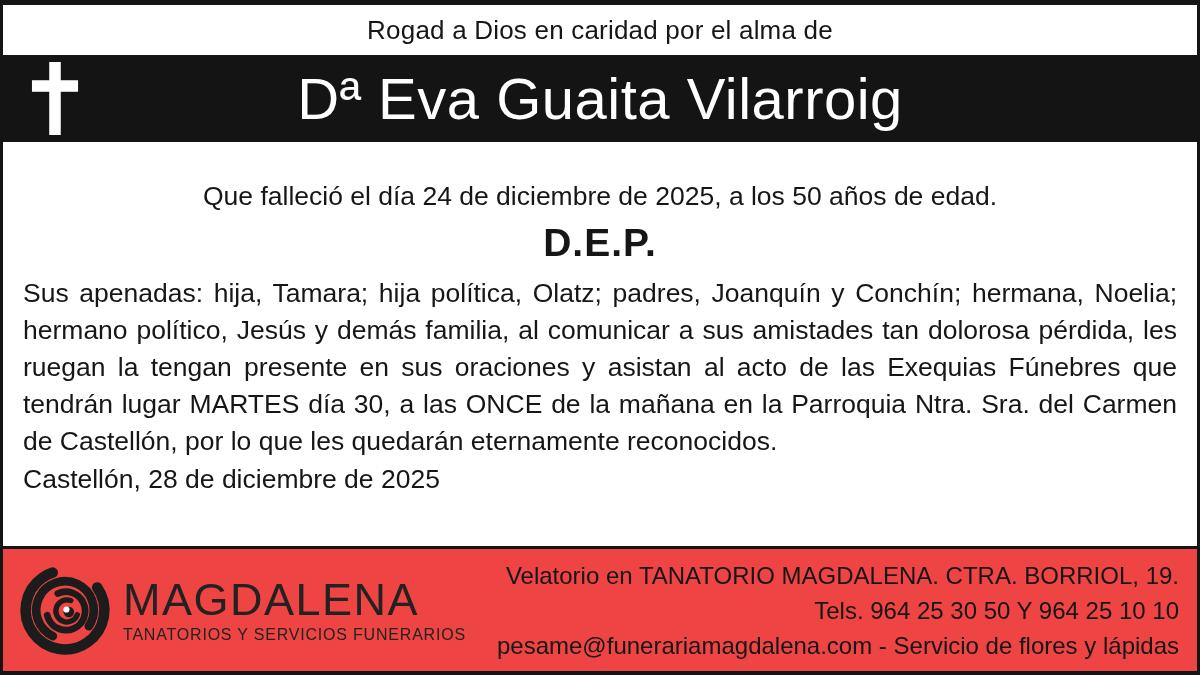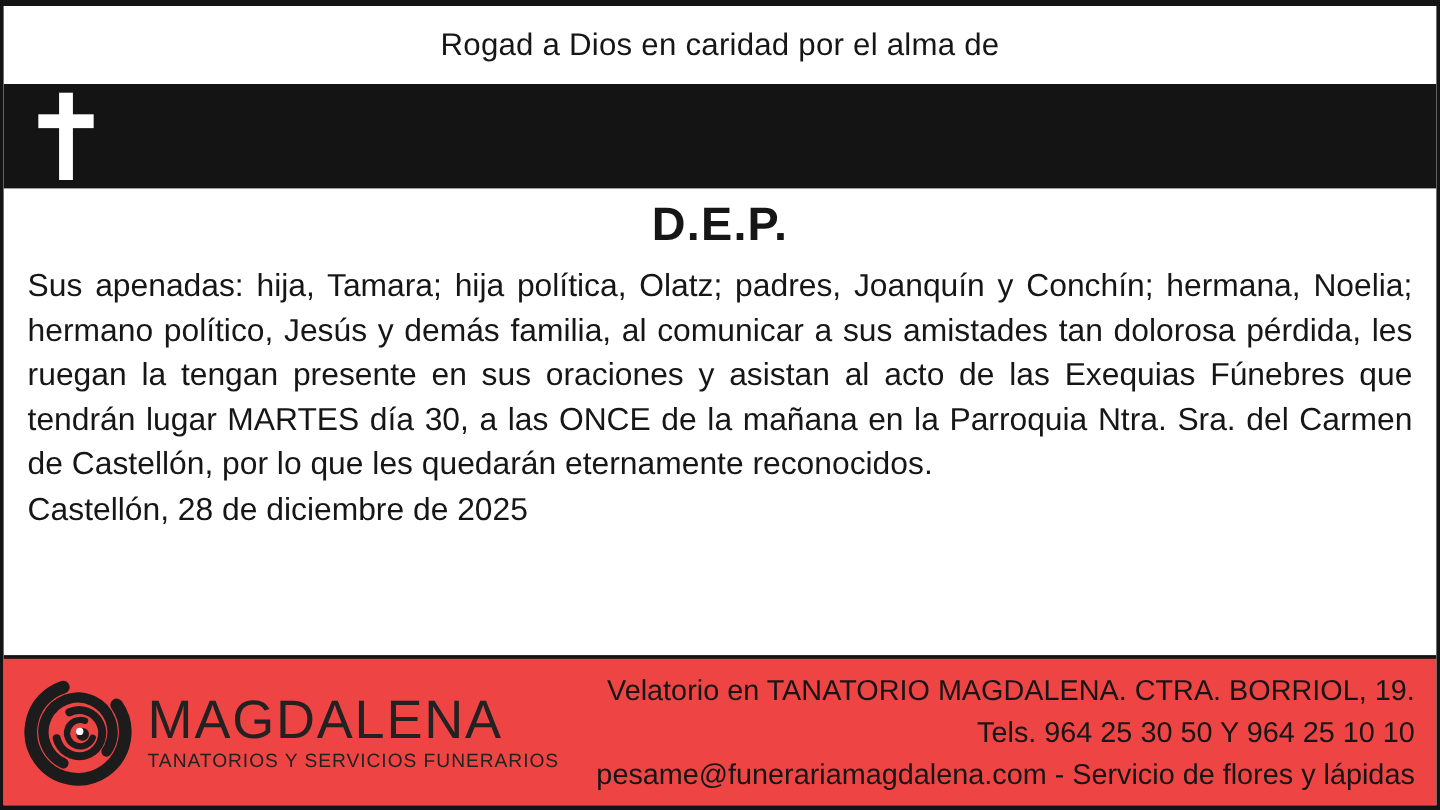--- a/index.html
+++ b/index.html
@@ -14,21 +14,21 @@
     color:#161616;
     border-top:5px solid #141414;
     border-left:3px solid #141414;
     border-right:3px solid #141414;
     border-bottom:4px solid #141414;
     overflow:hidden;
   }
 
   
   .invocation {
-    height:65px;
+    height:50px;
     display:flex; align-items:center; justify-content:center;
     font-size:26px;
     letter-spacing:0.2px;
     border-radius:14px;
   }
 
   
   .banner {
     position:relative;
     height:87px;
@@ -125,23 +125,25 @@
 
   <div class="invocation">Rogad a Dios en caridad por el alma de</div>
 
   <div class="banner">
     <span class="cross-wrap">
       <svg viewBox="0 0 54 76" width="52" height="73" aria-hidden="true">
         <rect x="21" y="0" width="12" height="76" fill="#ffffff"></rect>
         <rect x="3" y="19" width="48" height="12" fill="#ffffff"></rect>
       </svg>
     </span>
+    <div class="banner-title">Dª Eva Guaita Vilarroig</div>
   </div>
 
   <div class="body">
+    <div class="center-line death-line">Que falleció el día 24 de diciembre de 2025, a los 50 años de edad.</div>
     <div class="dep">D.E.P.</div>
     <div class="family-paragraph">Sus apenadas: hija, Tamara; hija política, Olatz; padres, Joanquín y Conchín; hermana, Noelia; hermano político, Jesús y demás familia, al comunicar a sus amistades tan dolorosa pérdida, les ruegan la tengan presente en sus oraciones y asistan al acto de las Exequias Fúnebres que tendrán lugar MARTES día 30, a las ONCE de la mañana en la Parroquia Ntra. Sra. del Carmen de Castellón, por lo que les quedarán eternamente reconocidos.</div>
     <div class="place-date">Castellón, 28 de diciembre de 2025</div>
   </div>
 
   <div class="footer">
     <div class="brand">
       <span class="brand-logo">
         <svg viewBox="0 0 100 100" width="96" height="96" aria-hidden="true">
           <g fill="none" stroke="#1c1c1c" stroke-linecap="round">

